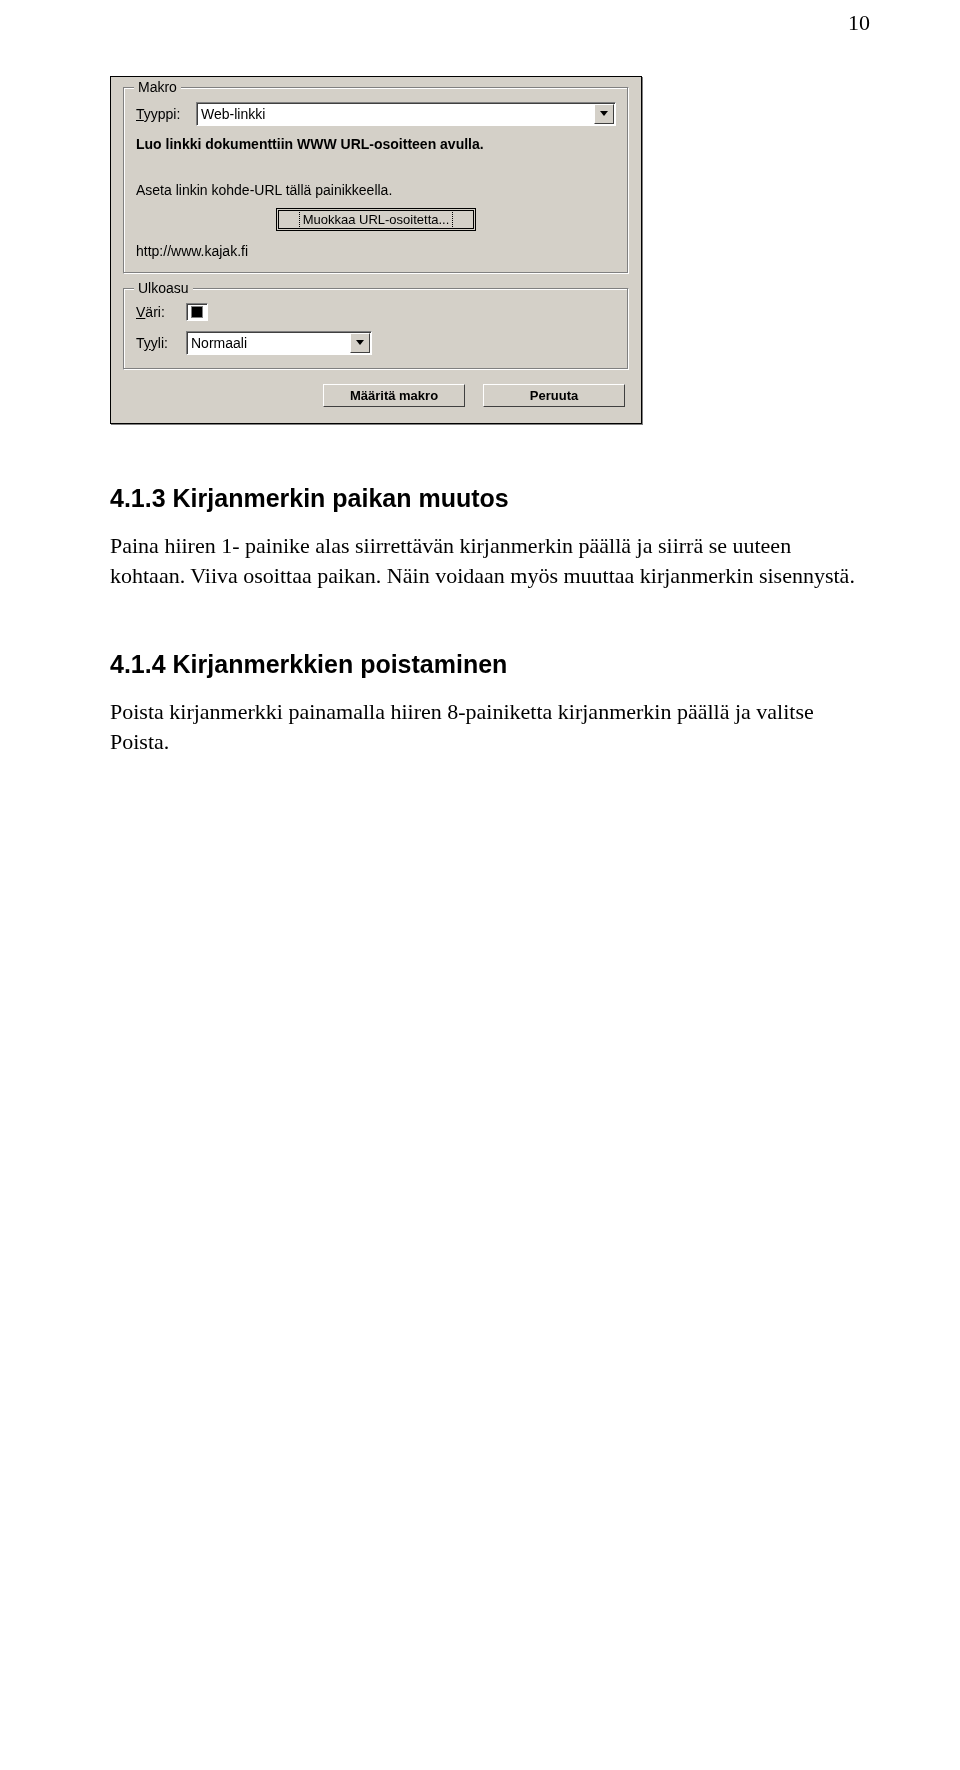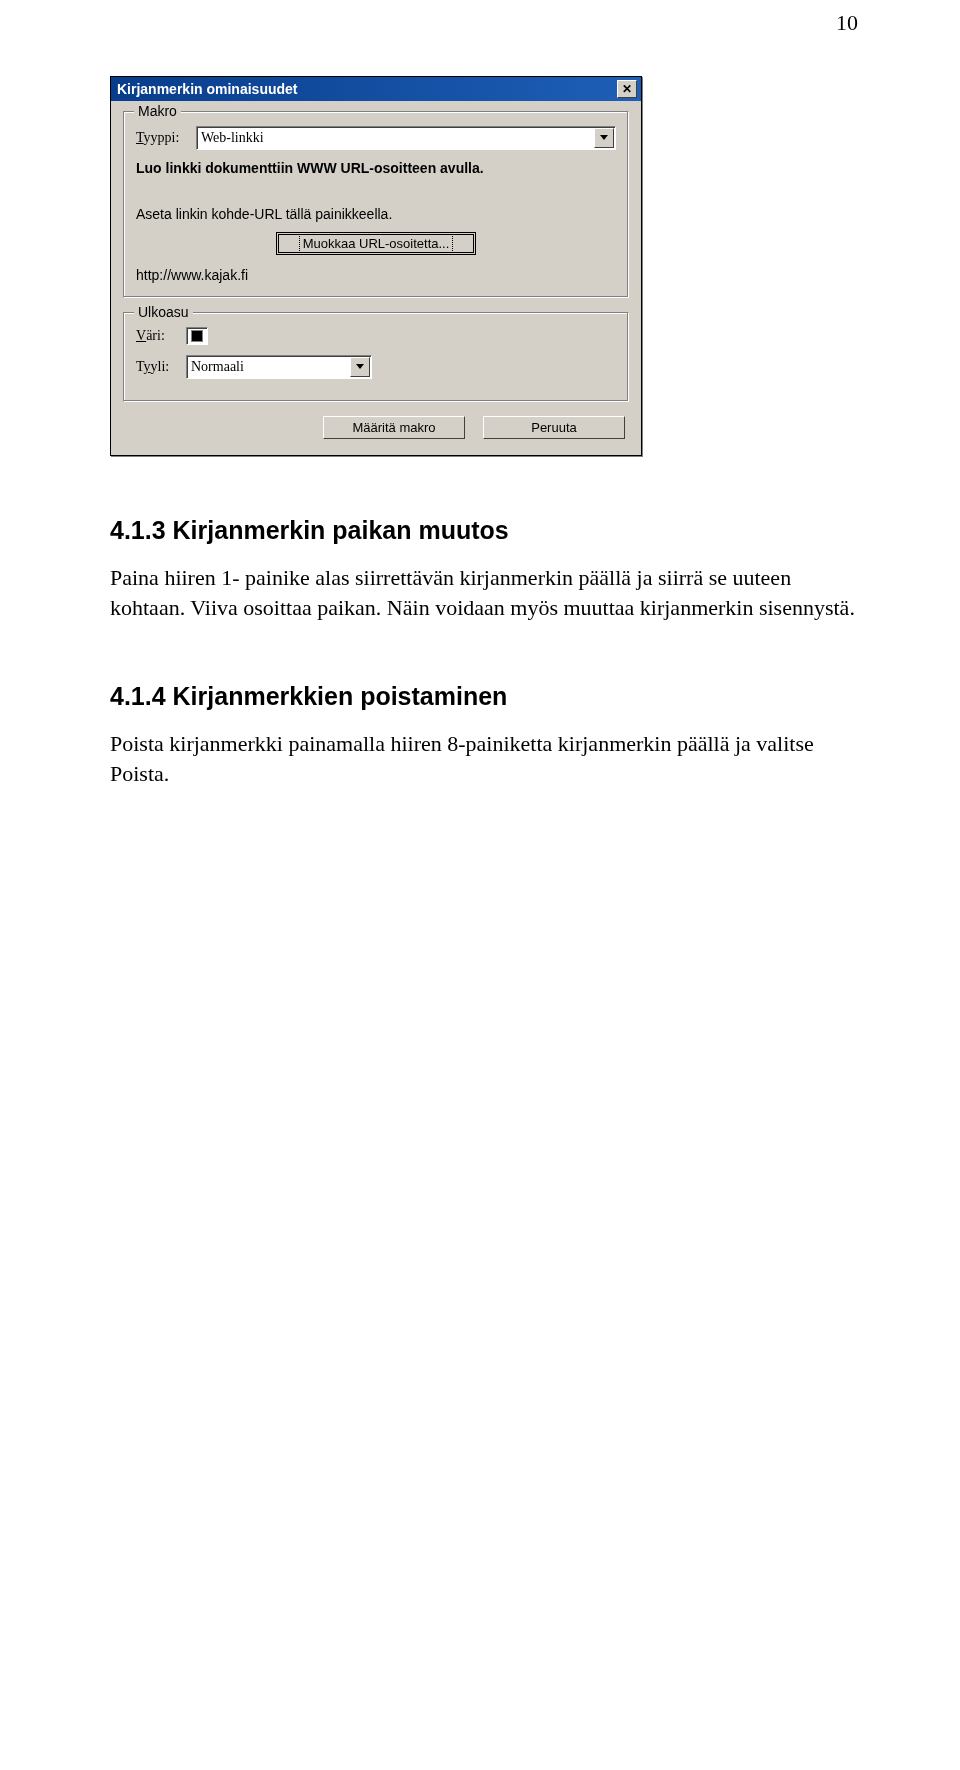--- a/index.html
+++ b/index.html
@@ -11,21 +11,21 @@
   }
   .page {
     padding: 36px 90px 40px 110px;
     box-sizing: border-box;
     position: relative;
     min-height: 1770px;
   }
   .page-number {
     position: absolute;
     top: 10px;
-    right: 102px;
+    right: 90px;
     font-size: 22px;
   }
   .dialog {
     width: 530px;
     background: #d4d0c8;
     border: 1px solid #000;
     box-shadow: 1px 1px 0 #808080;
     font-family: Tahoma, Arial, sans-serif;
     font-size: 14px;
     color: #000;
@@ -81,21 +81,20 @@
     left: 10px;
     background: #d4d0c8;
     padding: 0 4px;
     font-size: 14px;
     text-align: right;
   }
   .row {
     display: flex;
     align-items: center;
     margin-bottom: 10px;
-    font-family: Liberation Serif, serif;
   }
   .label-u {
     font-size: 14px;
   }
   .label-u .ul {
     text-decoration: underline;
   }
   .dropdown {
     flex: 1;
     height: 22px;
@@ -184,20 +183,21 @@
   }
   .color-swatch .inner {
     width: 10px; height: 10px; background: #000;
     border:1px solid #808080;
   }
   .bottom-buttons {
     display: flex;
     justify-content: flex-end;
     gap: 18px;
     padding: 0 4px 4px 0;
+    font-weight: bold;
   }
   .bottom-buttons .win-btn {
     min-width: 120px;
     text-align: center;
     padding: 3px 10px;
   }
 
   .heading {
     font-family: Arial, Helvetica, sans-serif;
     font-weight: bold;
@@ -216,26 +216,20 @@
     font-size: 22px;
   }
 </style>
 </head>
 <body>
 
 <div class="page">
   <div class="page-number">10</div>
 
   <div class="dialog">
-    <div class="titlebar">
-      <span>Kirjanmerkin ominaisuudet</span>
-      <div class="titlebar-buttons">
-        <div class="close-btn">✕</div>
-      </div>
-    </div>
     <div class="dialog-body">
       <div class="groupbox">
         <div class="groupbox-title">Makro</div>
 
         <div class="row">
           <div class="label-u" style="width:60px;"><span class="ul">T</span>yyppi<span>:</span></div>
           <div class="dropdown">
             <span>Web-linkki</span>
             <div class="dd-arrow">
               <svg viewBox="0 0 8 6">
@@ -261,21 +255,21 @@
       <div class="groupbox">
         <div class="groupbox-title">Ulkoasu</div>
 
         <div class="row">
           <div class="label-u" style="width:50px;"><span class="ul">V</span>äri:</div>
           <div class="color-swatch">
               <div class="inner"></div>
             </div>
         </div>
 
-        <div class="row" style="margin-bottom:8px;">
+        <div class="row" style="margin-bottom:0;">
           <div class="label-u" style="width:50px;">T<span class="ul">y</span>yli:</div>
           <div class="dropdown narrow">
             <span>Normaali</span>
             <div class="dd-arrow">
               <svg viewBox="0 0 8 6">
                   <polygon points="0,0 8,0 4,5" fill="#000"></polygon>
                 </svg>
             </div>
           </div>
         </div>

